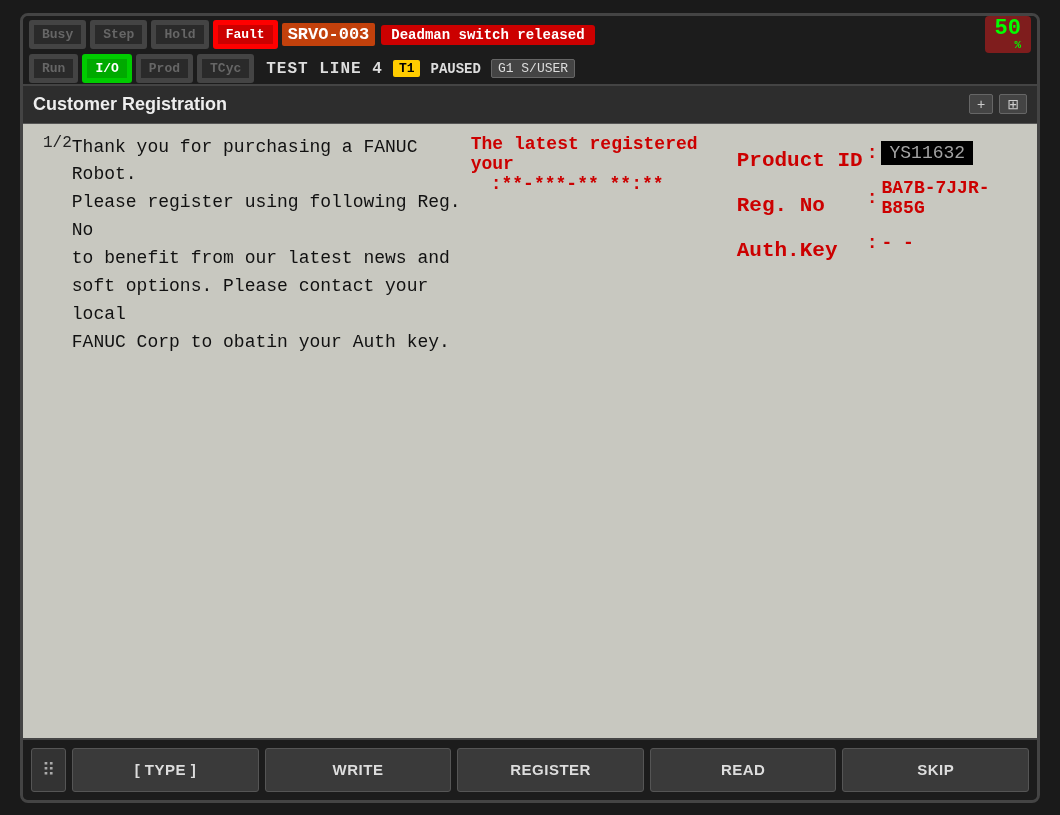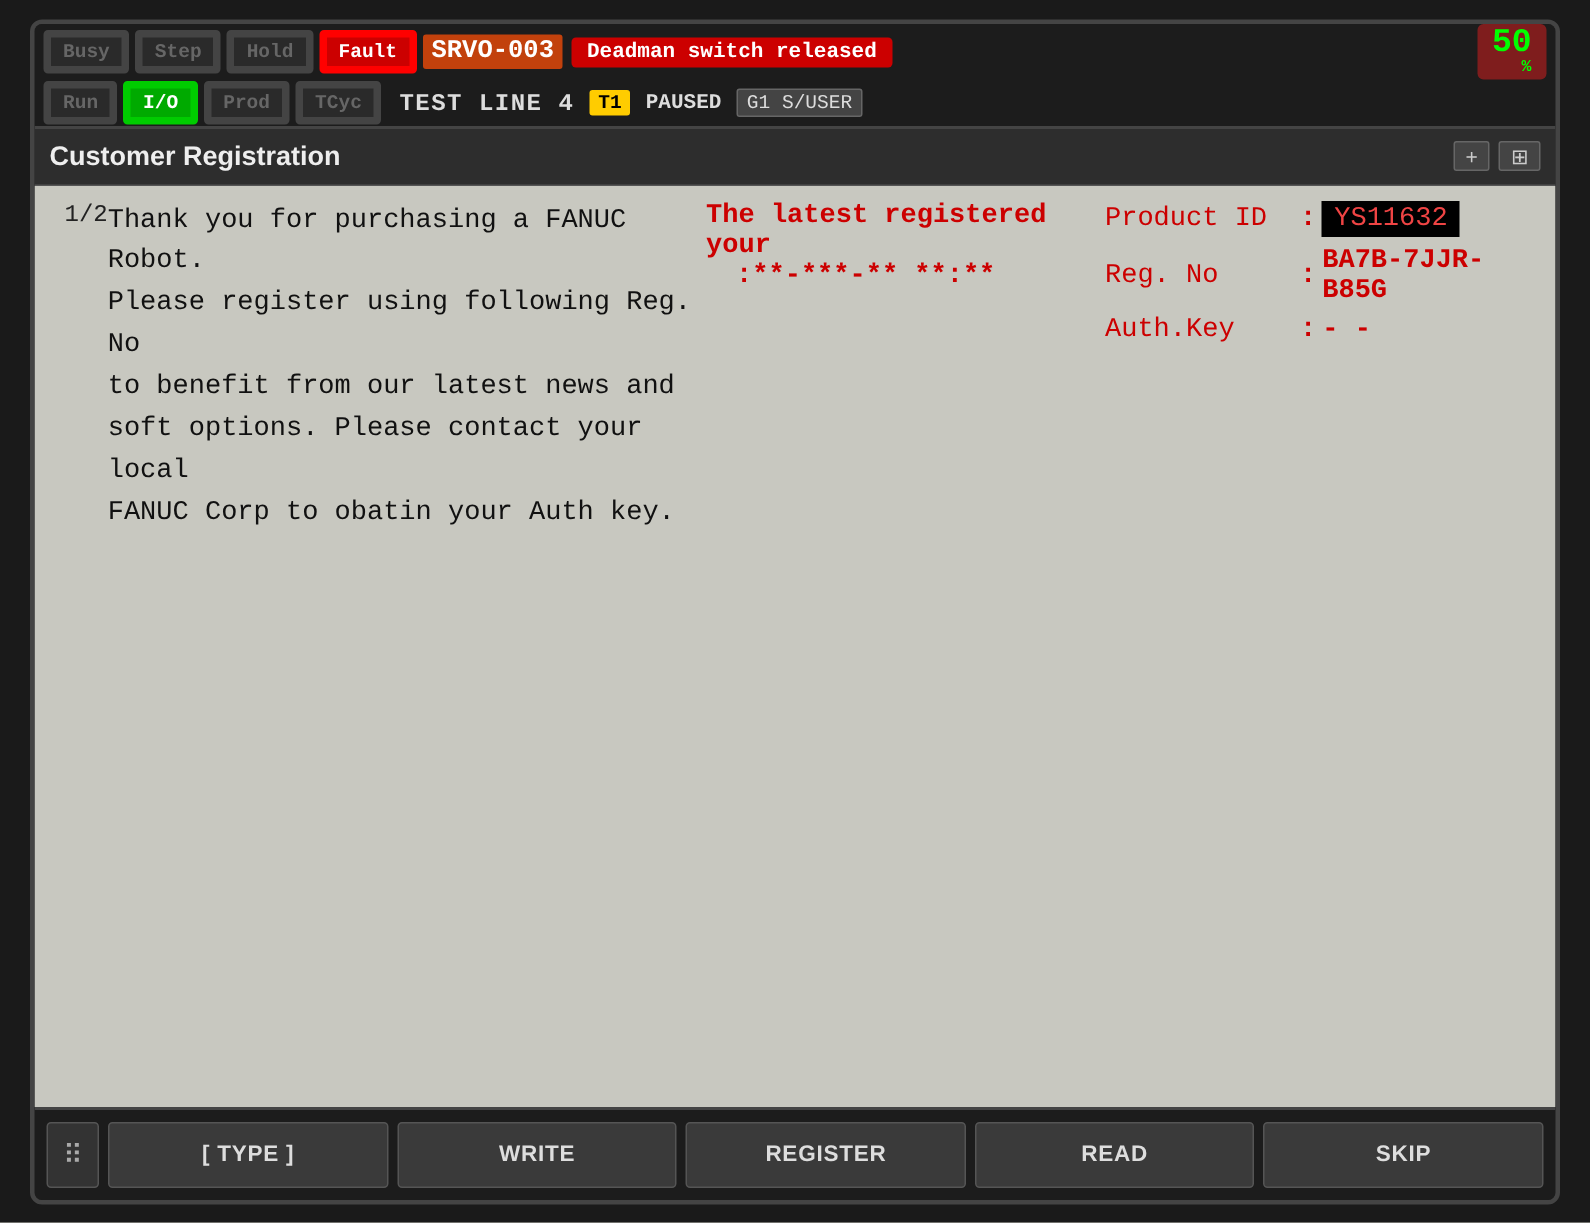--- a/index.html
+++ b/index.html
@@ -218,40 +218,41 @@
       flex-direction: column;
       gap: 6px;
     }
 
     .field-row {
       display: flex;
       align-items: center;
     }
     .field-label {
       color: #cc0000;
-      font-size: 18px;
-      font-family: 'Courier New', Courier, monospace;
-      font-weight: normal;
+      font-size: 21px;
+      font-family: 'Courier New', Courier, monospace;
+      font-weight: bold;
       min-width: 130px;
+      margin-top: 15px;
     }
     .field-separator {
       color: #cc0000;
       font-size: 18px;
       font-family: 'Courier New', Courier, monospace;
       font-weight: bold;
       margin-right: 4px;
     }
     .field-value {
       font-size: 18px;
       font-family: 'Courier New', Courier, monospace;
       color: #111;
     }
     .field-value.selected {
       background: #000;
-      color: #ef4444;
+      color: #a3a3a3;
       padding: 2px 8px;
       text-align: right;
     }
     .field-value.red-text {
       color: #cc0000;
       font-weight: bold;
     }
 
     
     .bottom-toolbar {

